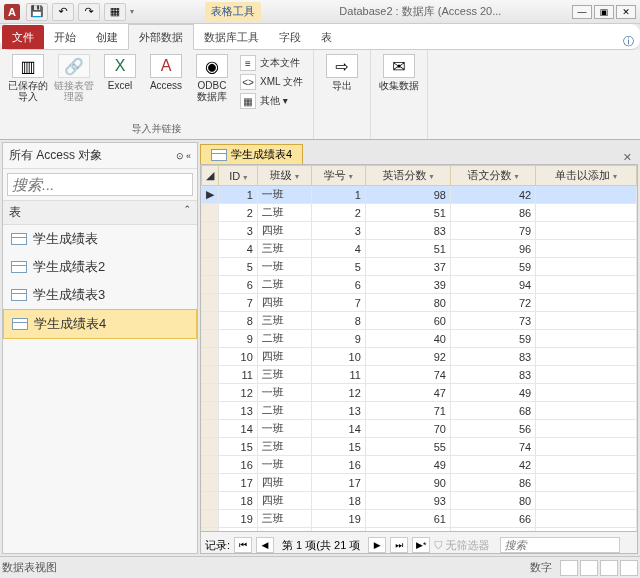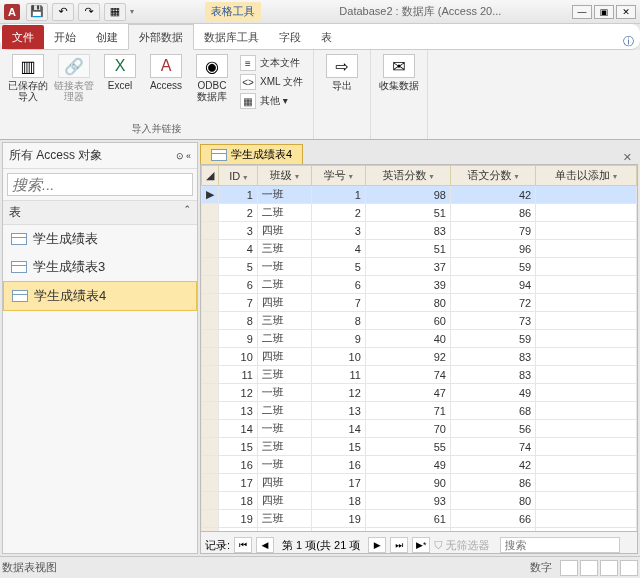--- a/index.html
+++ b/index.html
@@ -56,21 +56,21 @@
   .datasheet td.num { text-align:right; }
   .datasheet tr.selrow td { background:#cfe3ff; }
   .rowhead { width:14px; background:#f2ece0; border:1px solid #d6cfa8; }
   .drop { font-size:8px; color:#777; }
 
   .rec-nav { height:22px; border:1px solid #bcbcbc; border-top:none; background:#f3f3f3; display:flex; align-items:flex-end; gap:4px; padding:0 4px; font-size:11px; }
   .rn-btn { width:18px;height:16px;border:1px solid #ccc;background:#fff;display:flex;align-items:center;justify-content:center;font-size:9px; }
   .rn-lbl { padding:0 4px; }
   .rn-filter { color:#aaa; display:flex;align-items:center;gap:3px; }
   .rn-search { flex:1; margin-left:6px; }
-  .rn-search input { width:120px; padding:1px 4px; font-size:11px; border:1px solid #ccc; }
+  .rn-search input { width:120px; padding:1px 4px; font-size:11px; border:1px solid #ccc;font-style:italic; }
 
   .status { height:22px; background:#eaeaea; border-top:1px solid #c5c5c5; display:flex; align-items:center; padding:0 2px; font-size:11px; color:#555; justify-content:space-between; }
   .view-btns { display:flex; gap:2px; }
   .vbtn { width:18px;height:16px;border:1px solid #c5c5c5;background:#fff; }
 </style>
 </head>
 <body>
 
 <div class="titlebar">
   <div class="app-icon">A</div>
@@ -174,20 +174,24 @@
       <span>表</span>
       <span style="font-size:9px">⌃</span>
     </div>
     <div id="nav-items">
         <div class="nav-item">
           <span class="tblicn"></span>
           <span>学生成绩表</span>
         </div>
         <div class="nav-item">
           <span class="tblicn"></span>
+          <span>学生成绩表2</span>
+        </div>
+        <div class="nav-item">
+          <span class="tblicn"></span>
           <span>学生成绩表3</span>
         </div>
         <div class="nav-item sel">
           <span class="tblicn"></span>
           <span>学生成绩表4</span>
         </div>
       </div>
   </div>
 
   <div class="doc">

